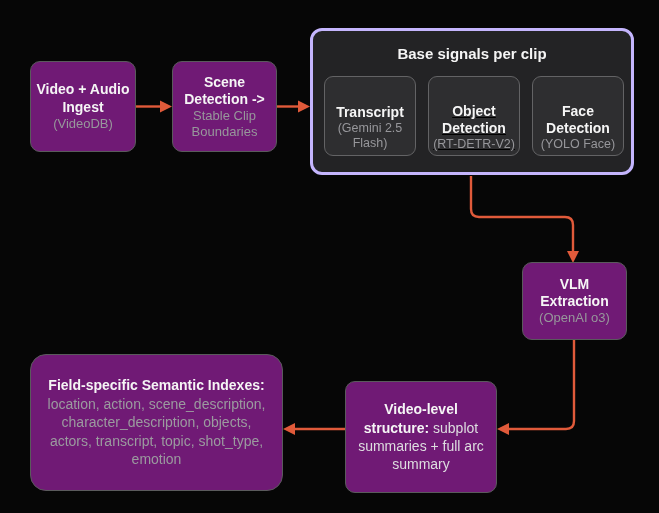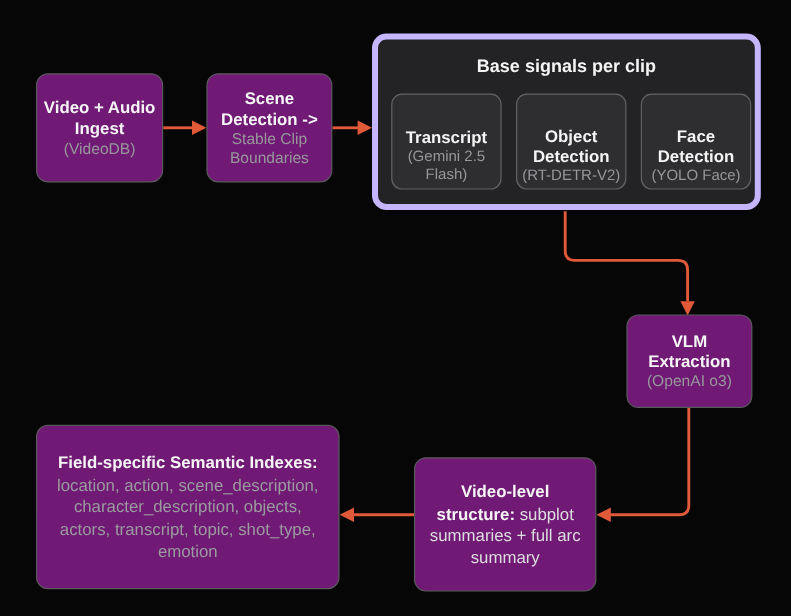--- a/index.html
+++ b/index.html
@@ -31,21 +31,21 @@
     color: #f5f5f5;
   }
   .node .subtitle {
     font-size: 13px;
     line-height: 1.22;
     color: #97979b;
   }
   .container-node {
     position: absolute;
     background: #232325;
-    border: 5px solid #c4b5fd;
+    border: 3px solid #c4b5fd;
     border-radius: 12px;
     box-sizing: border-box;
   }
   .container-title {
     position: absolute;
     top: 14px; left: 0; right: 0;
     text-align: center;
     font-weight: bold;
     font-size: 15px;
     color: #f5f5f5;
@@ -134,21 +134,21 @@
 </div>
 
 <div class="container-node" style="left:310px; top:28px; width:324px; height:147px;">
   <div class="container-title">Base signals per clip</div>
 
   <div class="inner-node" style="left:11px;">
     <div class="title">Transcript</div>
     <div class="subtitle">(Gemini 2.5 Flash)</div>
   </div>
 
-  <div class="inner-node" style="left:115px;">
+  <div class="inner-node" style="left:115px;text-decoration:underline;">
     <div class="title">Object Detection</div>
     <div class="subtitle">(RT-DETR-V2)</div>
   </div>
 
   <div class="inner-node" style="left:219px;">
     <div class="title">Face Detection</div>
     <div class="subtitle">(YOLO Face)</div>
   </div>
 </div>
 
@@ -157,18 +157,18 @@
   <div class="subtitle">(OpenAI o3)</div>
 </div>
 
 <div class="node" style="left:345px; top:381px; width:152px; height:112px; padding:6px 11px;">
   <div class="mixed">
     <span class="bold">Video-level structure:</span>
     <span class="rest-light">subplot summaries + full arc summary</span>
   </div>
 </div>
 
-<div class="node" style="left:30px; top:354px; width:253px; height:137px; padding:8px 13px;">
+<div class="node" style="left:30px; top:354px; width:253px; height:137px; padding:8px 13px;border-radius:16px;">
   <div class="mixed">
     <span class="bold">Field-specific Semantic Indexes:</span>
     <span class="rest-gray">location, action, scene_description, character_description, objects, actors, transcript, topic, shot_type, emotion</span>
   </div>
 </div>
 
 </body></html>

